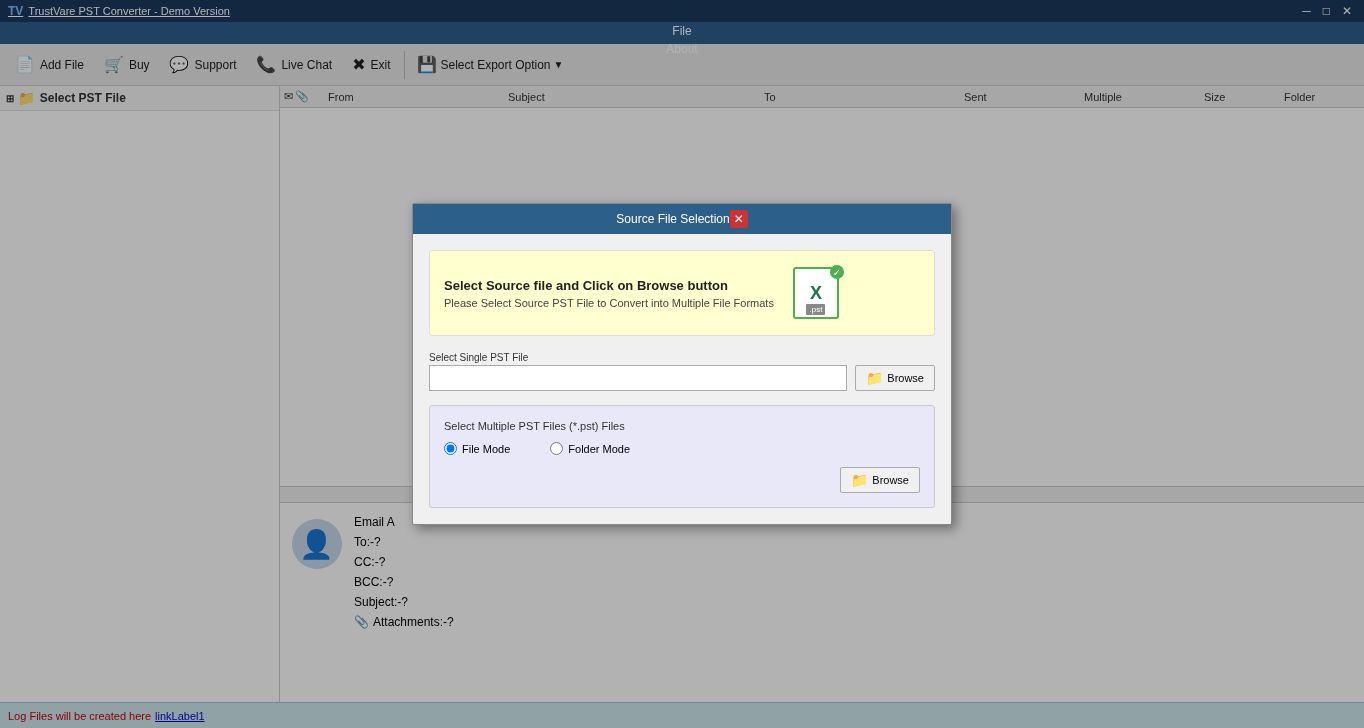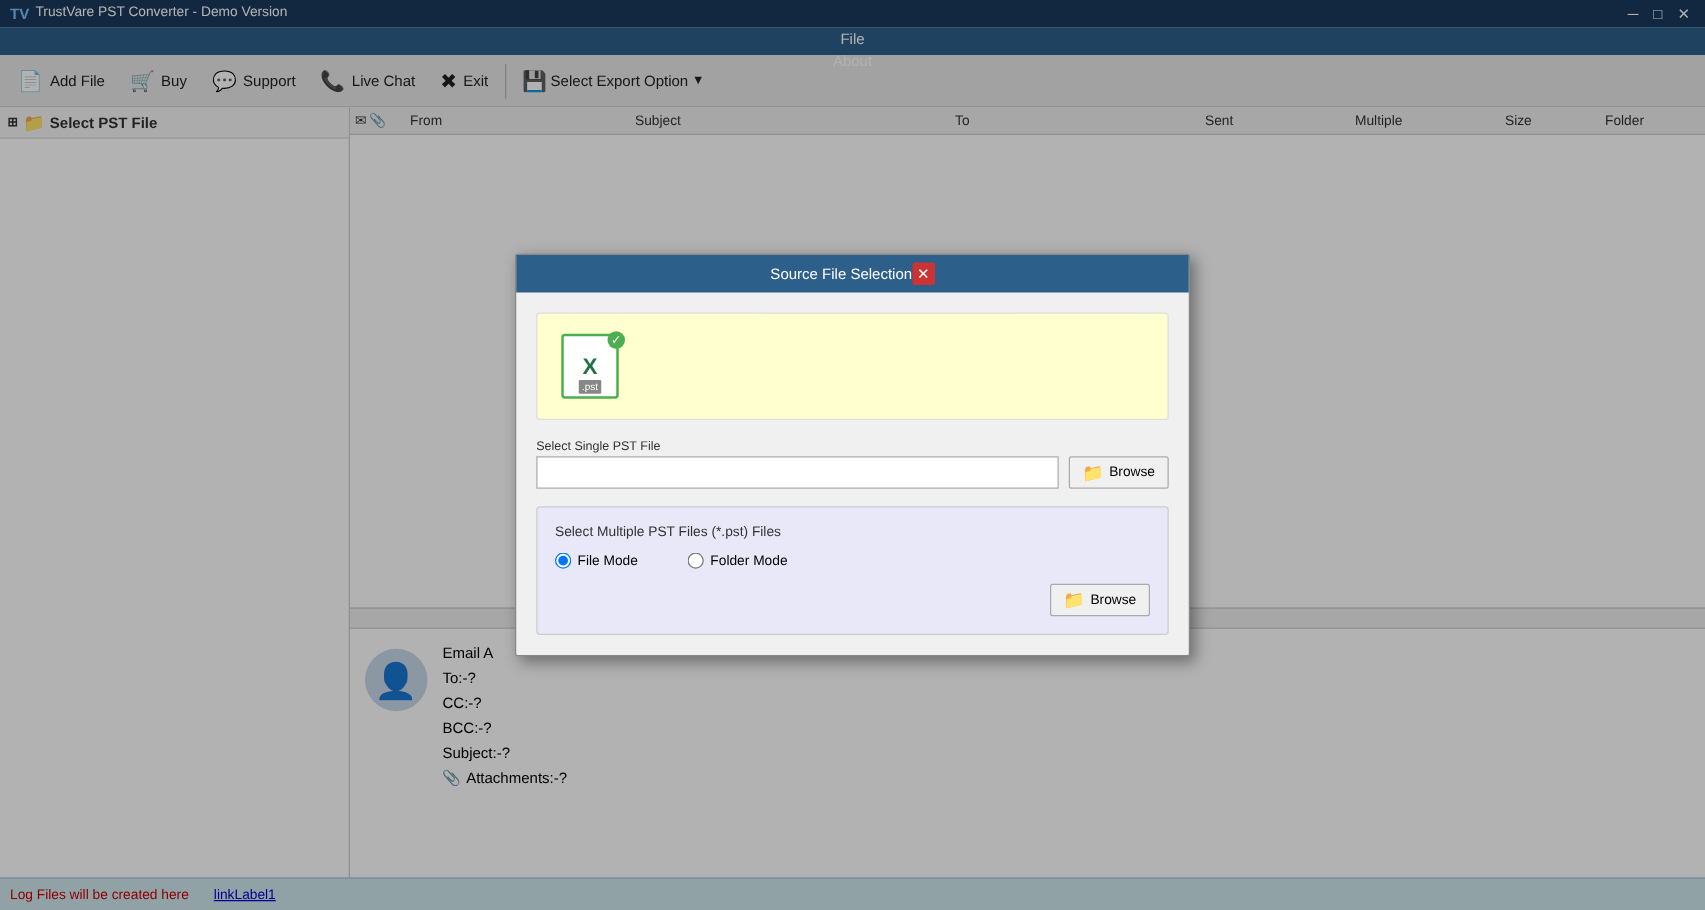--- a/index.html
+++ b/index.html
@@ -9,21 +9,21 @@
     .title-bar {
       background: #1a3a5c;
       color: white;
       height: 22px;
       display: flex;
       align-items: center;
       justify-content: space-between;
       padding: 0 8px;
       font-size: 11px;
     }
-    .title-bar-left { display: flex; gap: 5px; }
+    .title-bar-left { display: flex; align-items: center; gap: 5px; text-decoration: underline; }
     .title-bar-icon { font-size: 12px; color: #7fbfff; font-weight: bold; }
     .title-bar-controls { display: flex; gap: 4px; }
     .title-bar-btn { background: none; border: none; color: white; cursor: pointer; font-size: 12px; padding: 0 4px; }
 
     
     .menu-bar {
       background: #2c5f8a;
       height: 22px;
       display: flex;
       align-items: center;
@@ -161,21 +161,21 @@
       position: absolute;
       bottom: 0;
       left: 0;
       right: 0;
       height: 26px;
       background: #d0e8f0;
       border-top: 1px solid #a0c8d8;
       display: flex;
       align-items: center;
       padding: 0 8px;
-      gap: 20px;
+      gap: 4px;
       font-size: 11px;
     }
     .status-log { color: #cc0000; }
     .status-link { color: #0000cc; text-decoration: underline; cursor: pointer; }
 
     
     .modal-overlay {
       position: absolute;
       top: 0; left: 0; right: 0; bottom: 0;
       background: rgba(0,0,0,0.3);
@@ -437,20 +437,24 @@
   <div class="dialog">
 
     <div class="dialog-titlebar">
       <span>Source File Selection</span>
       <button class="dialog-close-btn">✕</button>
     </div>
 
     <div class="dialog-body">
 
       <div class="info-box">
+        <div class="info-text">
+          <h3>Select Source file and Click on Browse button</h3>
+          <p>Please Select Source PST File to Convert into Multiple File Formats</p>
+        </div>
         <div class="pst-file-icon">
           <div class="pst-icon-bg">
             <span class="pst-icon-excel">X</span>
             <span class="pst-icon-label">.pst</span>
           </div>
           <div class="pst-green-dot">✓</div>
         </div>
       </div>
 
       <div class="form-section">

